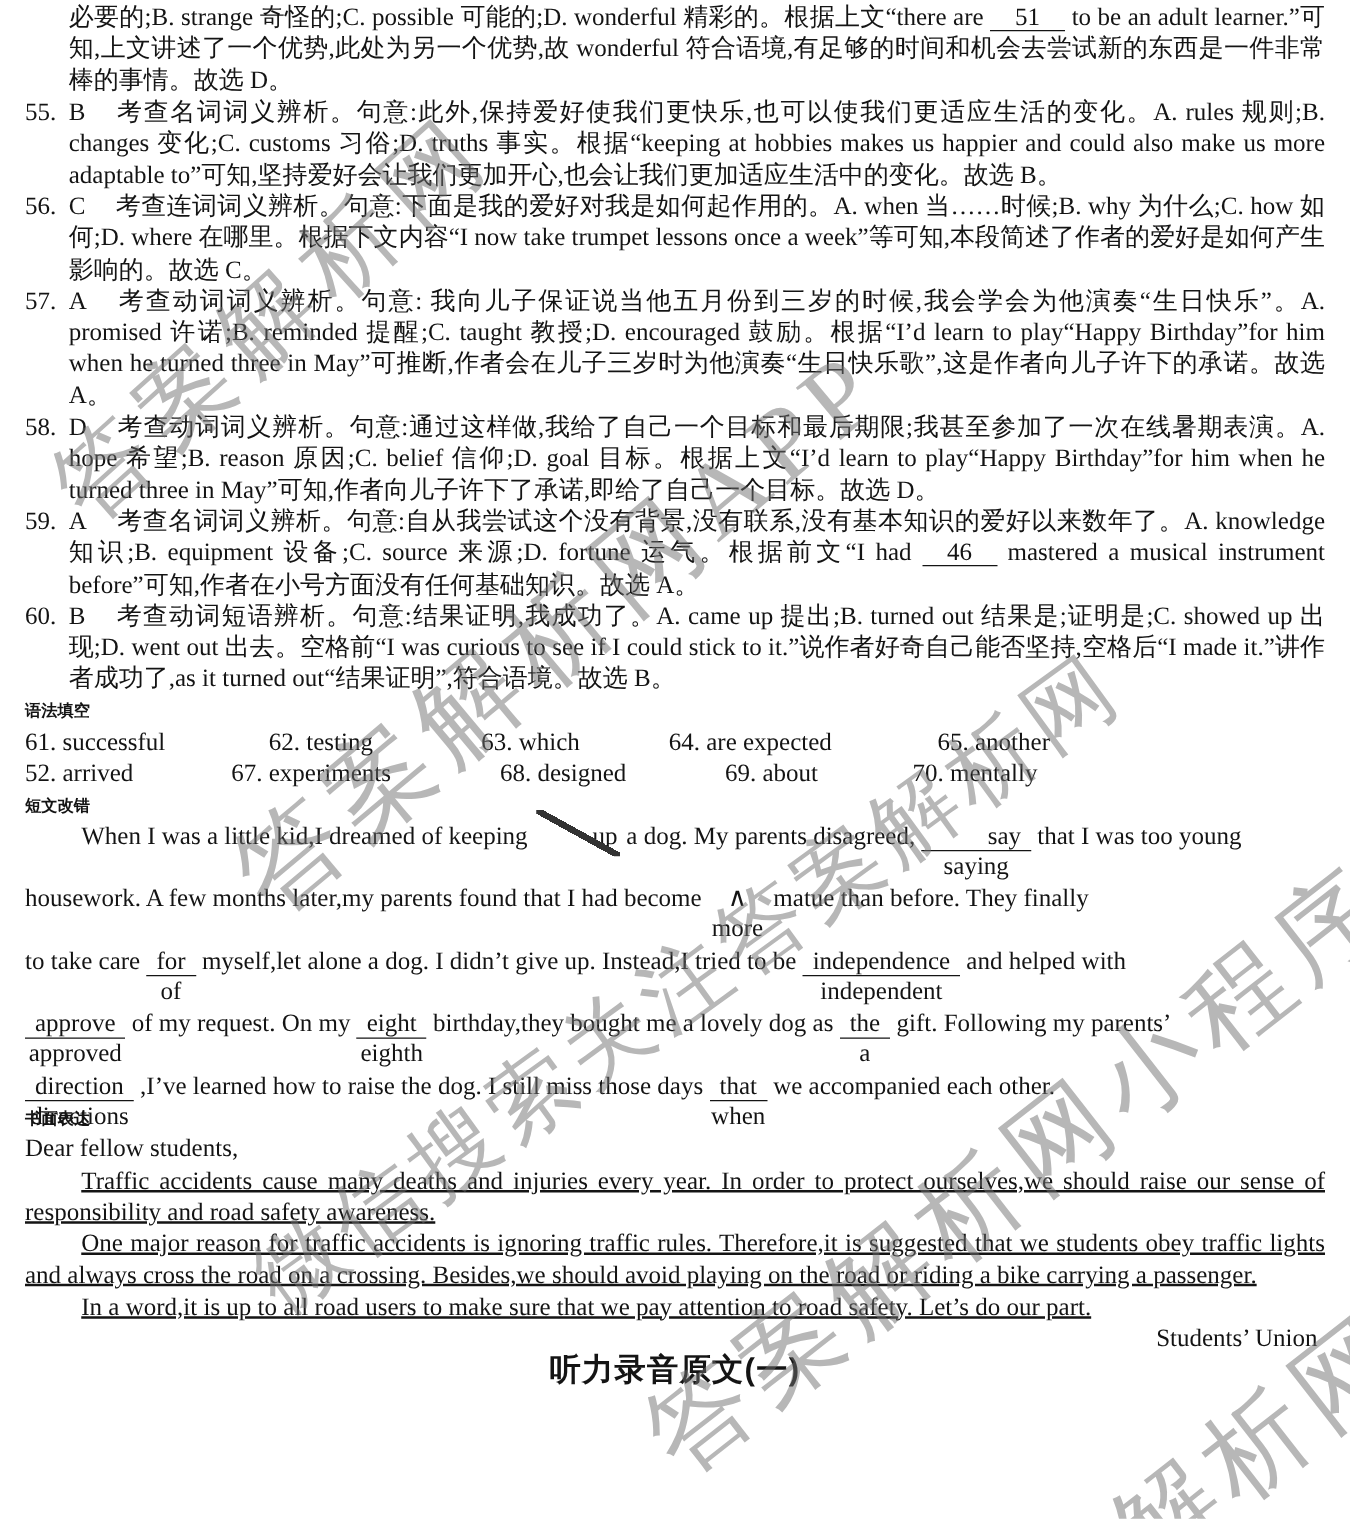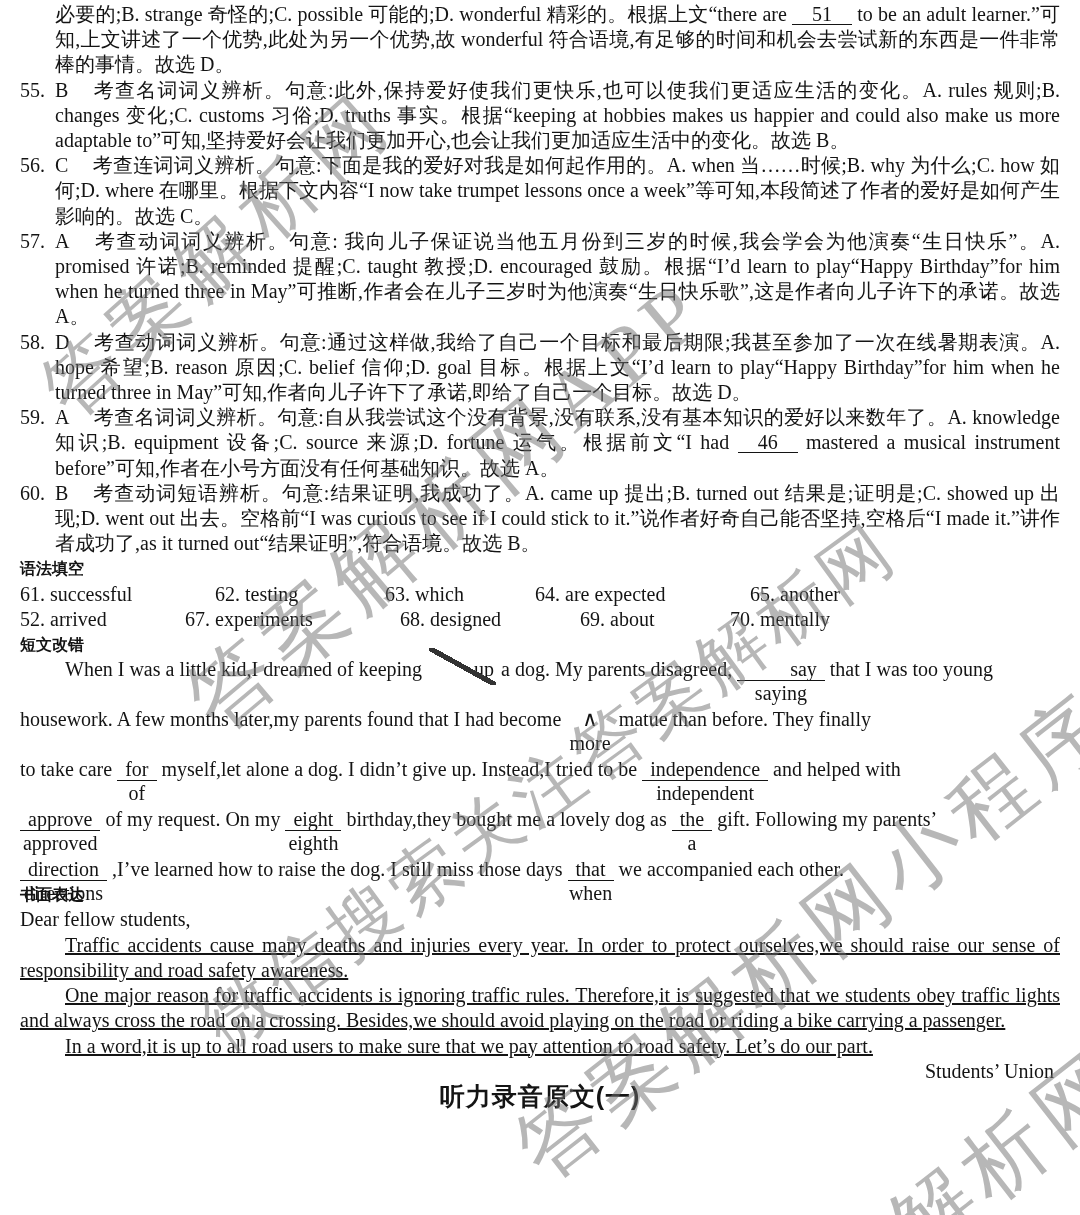--- a/index.html
+++ b/index.html
@@ -9,21 +9,21 @@
     font-size:20px;position:relative;overflow:hidden;
   }
   .page{position:absolute;inset:0;}
   .content{position:absolute;left:20px;top:2px;width:1040px;line-height:25.2px;}
   
   .qitem{position:relative;padding-left:35px;text-align:justify;}
   .qnum{position:absolute;left:0;top:0;}
   .qans{margin-right:24px;}
   .blank{display:inline-block;border-bottom:1.5px solid #141414;padding:0 20px;line-height:20px;}
   
-  .sec-h{font-family:"Liberation Sans","DejaVu Sans",sans-serif;font-weight:700;font-size:16px;}
+  .sec-h{font-family:"Liberation Sans","DejaVu Sans",sans-serif;font-weight:700;font-size:13px;}
   
   .grow{display:flex;}
   .grow span{display:inline-block;white-space:nowrap;}
   .grow1 span:nth-child(1){width:195px;}
   .grow1 span:nth-child(2){width:170px;}
   .grow1 span:nth-child(3){width:150px;}
   .grow1 span:nth-child(4){width:215px;}
   .grow2 span:nth-child(1){width:165px;}
   .grow2 span:nth-child(2){width:215px;}
   .grow2 span:nth-child(3){width:180px;}

